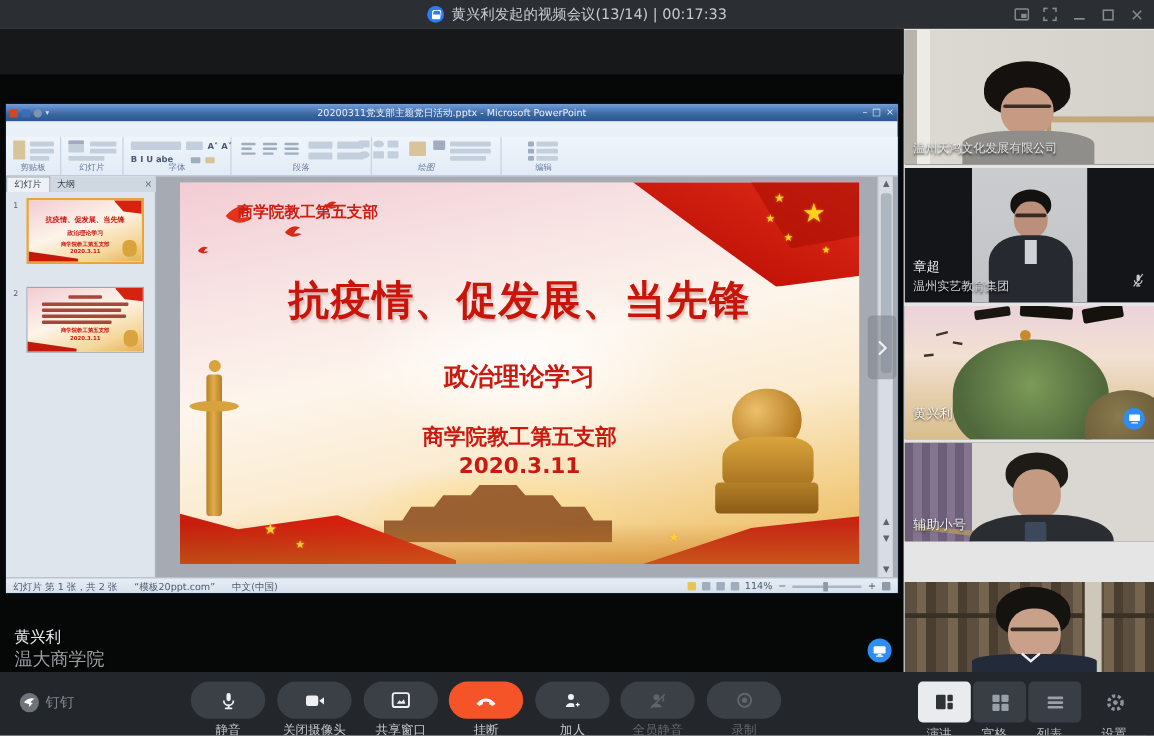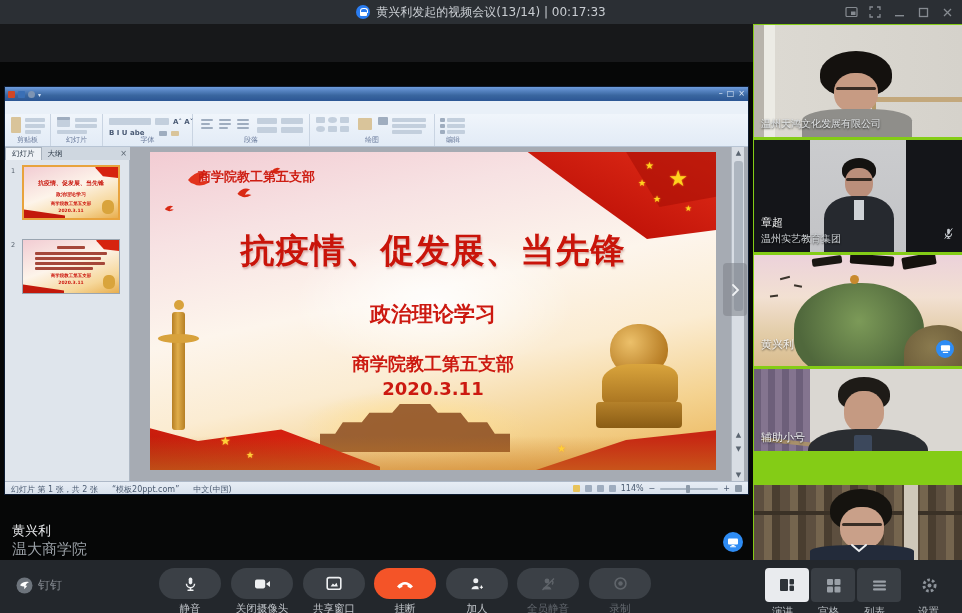--- a/index.html
+++ b/index.html
@@ -1,18 +1,18 @@
 <!DOCTYPE html>
 <html><head>
 <meta charset="utf-8">
 <style>
   * { margin:0; padding:0; box-sizing:border-box; }
   html,body { width:962px; height:613px; }
   body { font-family:"DejaVu Sans","Liberation Sans",sans-serif; background:#0b0c0d; overflow:hidden; }
-  #app { position:relative; width:962px; height:613px; background:#84cc16; overflow:hidden; }
+  #app { position:relative; width:962px; height:613px; background:#e5e5e5; overflow:hidden; }
 
   
   .titlebar { position:absolute; left:0; top:0; width:962px; height:24px; background:#2b2f34; display:flex; align-items:center; justify-content:center; }
   .titlebar .t-center { display:flex; align-items:center; gap:6px; }
   .lock { width:14px; height:14px; border-radius:50%; background:#2a7cf0; position:relative; }
   .lock:before { content:""; position:absolute; left:4px; top:3px; width:6px; height:4px; border:1.3px solid #fff; border-bottom:none; border-radius:3px 3px 0 0; }
   .lock:after { content:""; position:absolute; left:3.5px; top:6.5px; width:7px; height:4.5px; background:#fff; border-radius:1px; }
   .t-title { font-size:12px; color:#c9cdd2; }
   .win-ctrls { position:absolute; right:8px; top:0; height:24px; display:flex; align-items:center; gap:10px; }
   .wc { width:14px; height:14px; display:flex; align-items:center; justify-content:center; color:#868b91; }
@@ -184,20 +184,21 @@
     <div class="stage-topband"></div>
 
     <div class="ppt">
       <div class="ppt-tb">
         <div class="ppt-qat">
           <span class="q-ic" style="background:#d04727;"></span>
           <span class="q-ic" style="background:#3a6fb5;"></span>
           <span class="q-ic" style="background:#7d94b3; border-radius:50%;"></span>
           <span style="font-size:6px;color:#cfe0f4;">▾</span>
         </div>
+        <div class="ppt-title">20200311党支部主题党日活动.pptx - Microsoft PowerPoint</div>
         <div class="ppt-wc">
           <span>–</span>
           <span>□</span>
           <span>×</span>
         </div>
       </div>
 
 
       <div class="ribbon">
         <div class="grp" style="left:0;width:46px;">
@@ -233,21 +234,21 @@
         </div>
         <div class="grp" style="left:98px;width:90px;">
           <div class="blk lite" style="left:6px;top:4px;width:42px;height:7px;"></div>
           <div class="blk lite" style="left:52px;top:4px;width:14px;height:7px;"></div>
           <div class="btxt" style="left:70px;top:4px;">A˄ A˅</div>
           <div class="btxt" style="left:6px;top:15px;">B I U abe</div>
           <div class="blk" style="left:56px;top:17px;width:8px;height:5px;"></div>
           <div class="blk warm" style="left:68px;top:17px;width:8px;height:5px;"></div>
           <div class="grp-label">字体</div>
         </div>
-        <div class="grp" style="left:305px;width:125px;">
+        <div class="grp" style="left:288px;width:125px;font-style:italic;">
           <div class="blk lite" style="left:6px;top:3px;width:9px;height:6px;"></div>
           <div class="blk lite" style="left:18px;top:3px;width:9px;height:6px;border-radius:50%;"></div>
           <div class="blk lite" style="left:30px;top:3px;width:9px;height:6px;"></div>
           <div class="blk lite" style="left:6px;top:12px;width:9px;height:6px;border-radius:50%;"></div>
           <div class="blk lite" style="left:18px;top:12px;width:9px;height:6px;"></div>
           <div class="blk lite" style="left:30px;top:12px;width:9px;height:6px;"></div>
           <div class="blk warm" style="left:48px;top:4px;width:14px;height:12px;"></div>
           <div class="blk" style="left:68px;top:3px;width:10px;height:8px;"></div>
           <div class="blk lite" style="left:82px;top:4px;width:34px;height:4px;"></div>
           <div class="blk lite" style="left:82px;top:10px;width:34px;height:4px;"></div>

